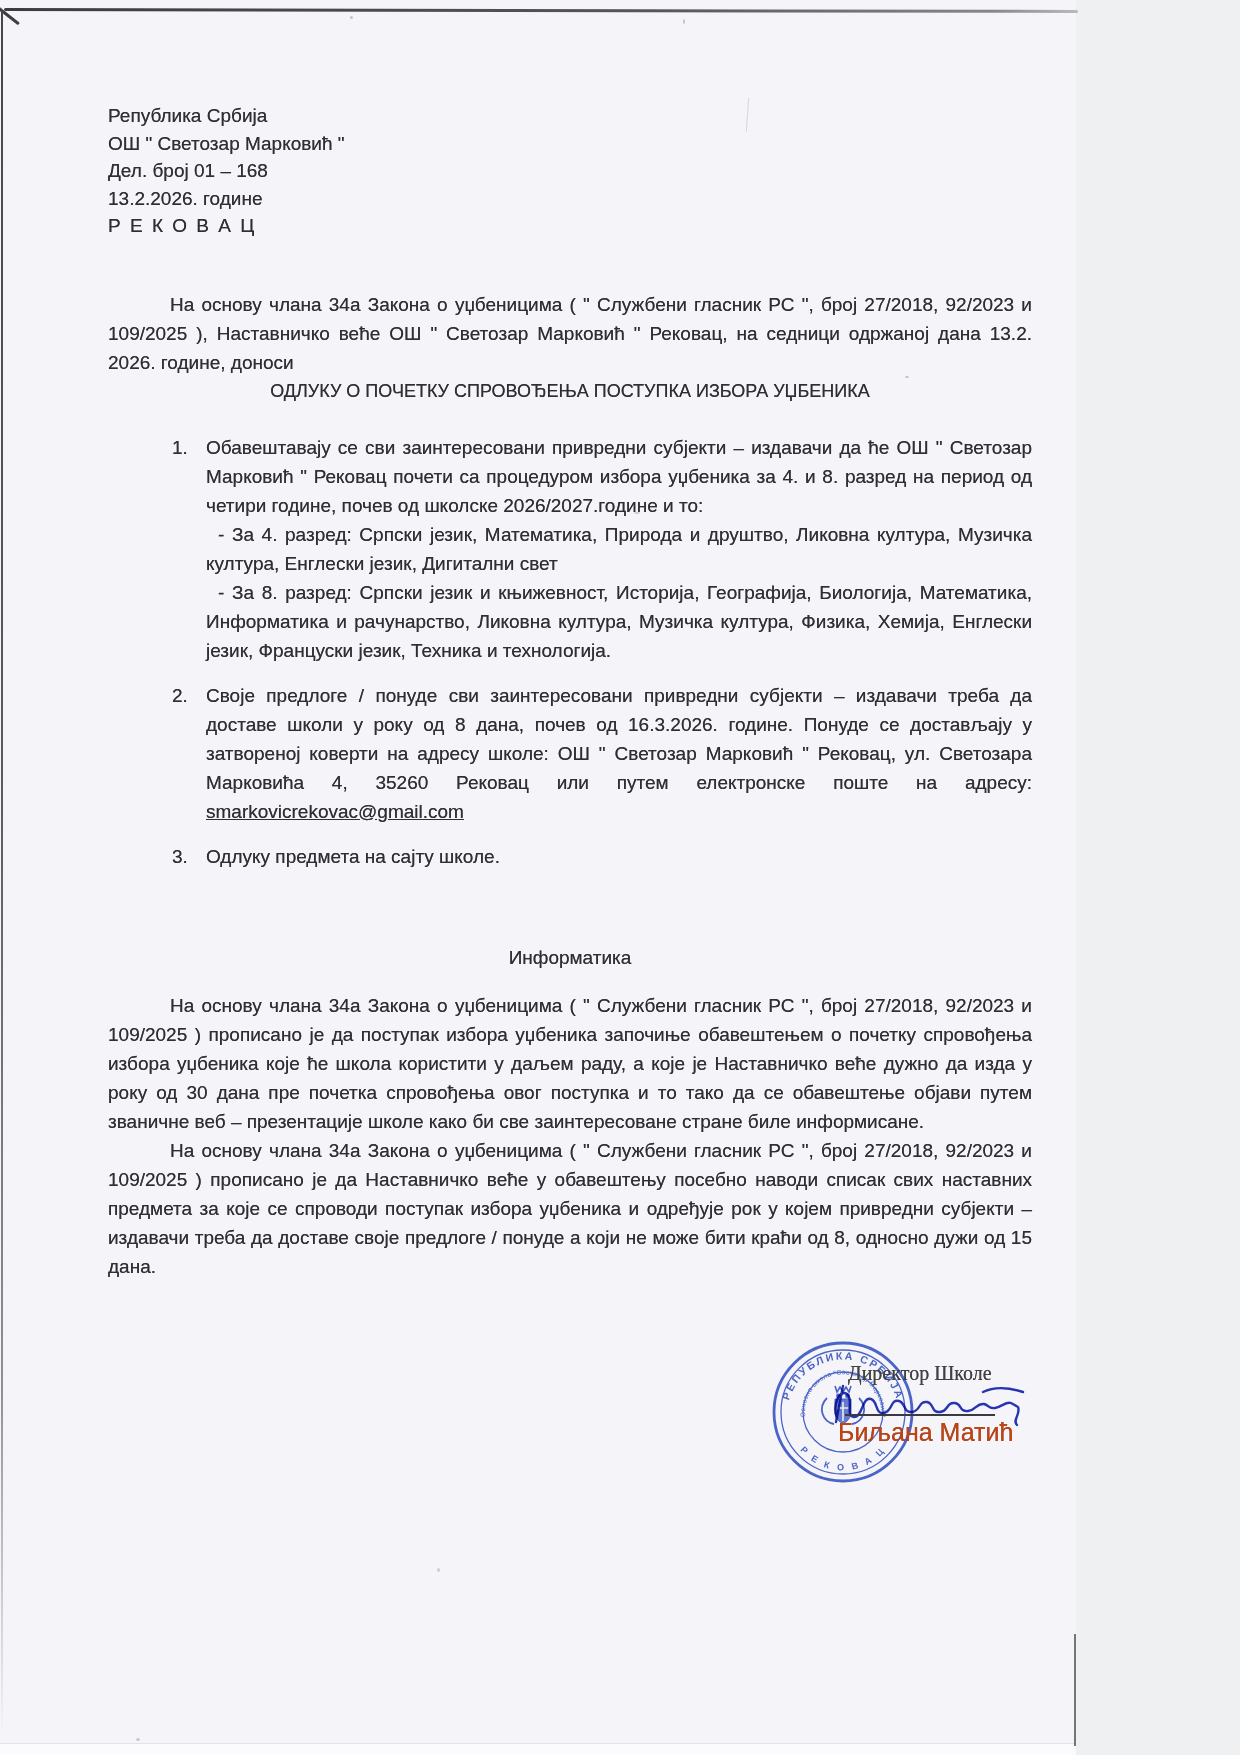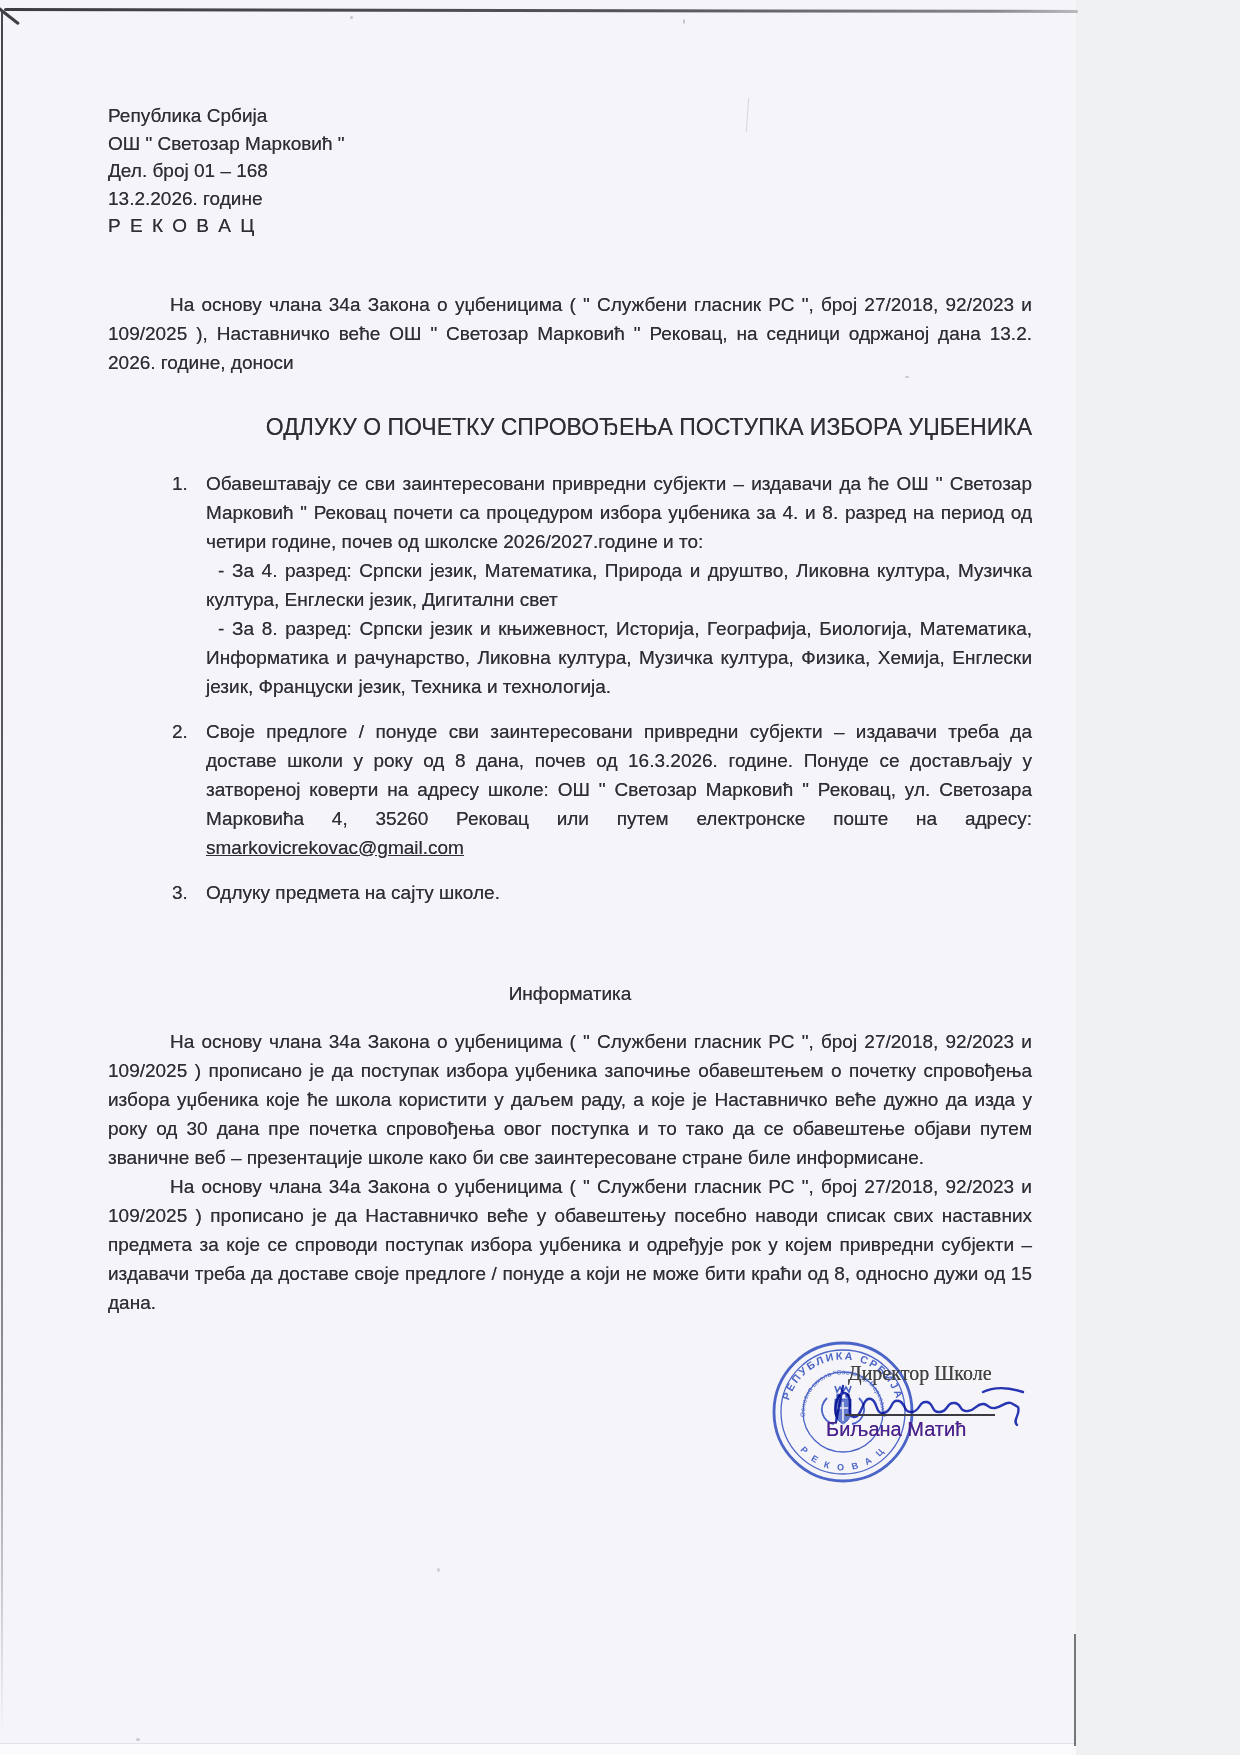--- a/index.html
+++ b/index.html
@@ -42,36 +42,36 @@
   
   .content{
     position:absolute;left:108px;top:102px;width:924px;
     color:#2e2e33;
     font-size:19px;line-height:29px;
     text-shadow:0 0 .6px rgba(46,46,51,.75);
   }
   .letterhead div{line-height:27.5px;}
   .letterhead div:nth-child(5){letter-spacing:2px;}
   .intro{margin-top:50px;text-align:justify;text-indent:62px;}
-  .doc-title{margin-top:36px;margin-bottom:27px;text-align:right;font-size:23px;}
+  .doc-title{margin-bottom:27px;text-align:center;font-size:18px;}
   .dlist{margin-left:64px;}
   .ditem{display:flex;margin-top:16px;}
   .ditem:first-child{margin-top:0;}
   .dnum{width:34px;flex:none;}
   .dtext{flex:1;text-align:justify;}
   .subitem{text-indent:12px;text-align:justify;}
   .email{text-decoration:underline;}
   .rationale-heading{margin-top:72px;margin-bottom:19px;text-align:center;}
   .rpara{text-align:justify;text-indent:62px;margin:0;}
 
   
   .sig-wrap{position:absolute;left:763px;top:1332px;width:330px;height:210px;}
   .sig-role{position:absolute;left:85px;top:30px;font-size:20px;color:#404040;
     text-shadow:0 0 .6px rgba(46,46,51,.75);font-family:Liberation Serif, serif;}
-  .sig-name{position:absolute;left:63px;top:86px;font-size:20px;color:#4c1d95;
+  .sig-name{position:absolute;left:75px;top:86px;font-size:25px;color:#c2410c;
     text-shadow:0 0 .6px rgba(46,46,51,.75);}
   .sig-line{position:absolute;left:82px;top:82px;width:150px;height:1.6px;background:#3a3a40;}
   .sig-ink{position:absolute;left:64px;top:44px;mix-blend-mode:multiply;}
   .stamp{position:absolute;left:0;top:0;mix-blend-mode:multiply;opacity:.93;filter:blur(.3px);}
 </style>
 </head>
 <body>
 
 <div class="page">
 

